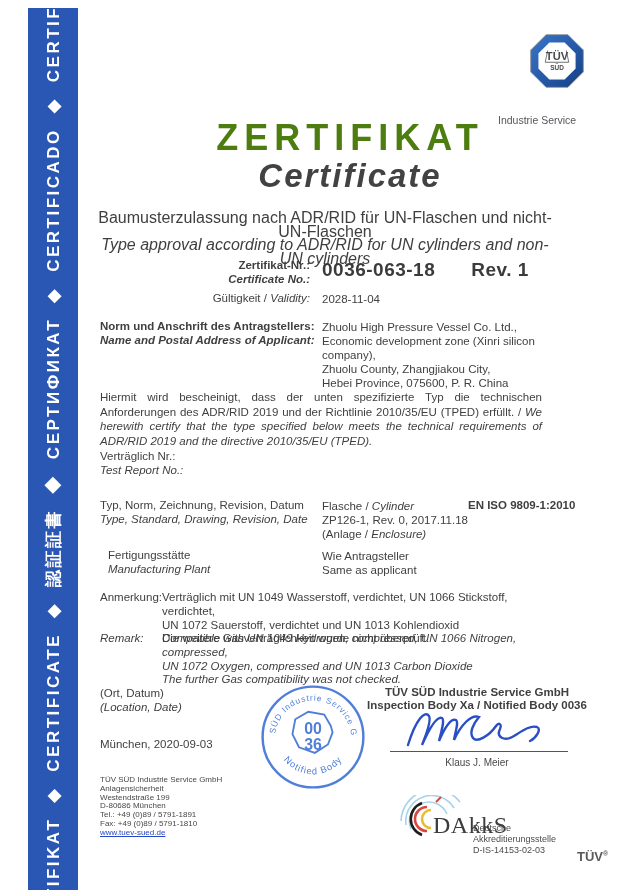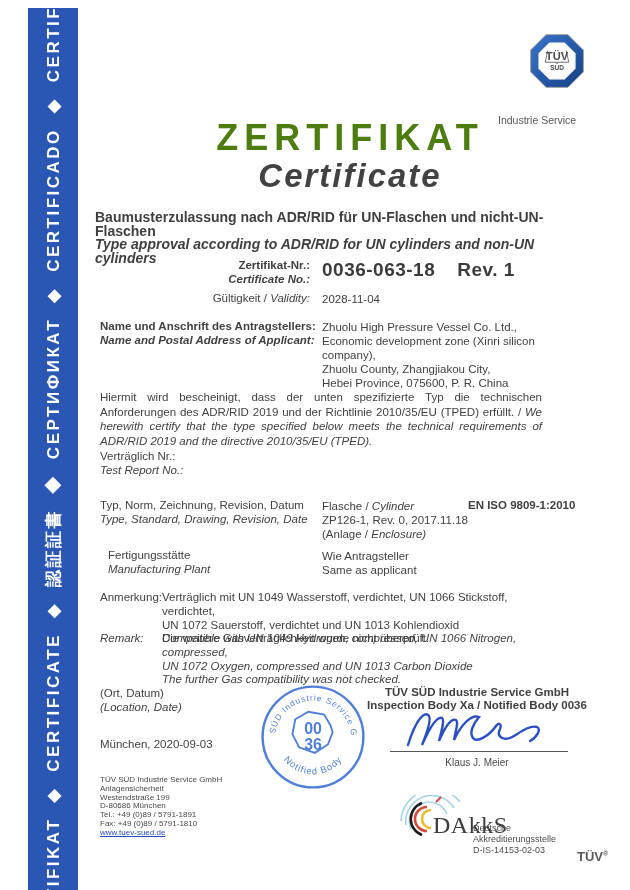--- a/index.html
+++ b/index.html
@@ -17,29 +17,29 @@
     display:flex;align-items:center;justify-content:center;
     color:#ffffff;font-weight:bold;font-size:17px;letter-spacing:2.5px;word-spacing:8px;
     white-space:nowrap;
   }
   
   .logo-svg{left:526px;top:30px;}
   .logo-caption{left:498px;top:114px;width:120px;text-align:left;font-size:10.5px;color:#54565a;}
   
   .title-de{left:120px;top:117px;width:460px;text-align:center;font-size:36px;font-weight:bold;letter-spacing:6px;color:#4d7c0f;}
   .title-en{left:120px;top:157px;width:460px;text-align:center;font-size:33px;font-weight:bold;font-style:italic;letter-spacing:2px;color:#424242;}
-  .subtitle{left:95px;top:211px;width:460px;font-size:14px;font-weight:bold;line-height:13.5px;}
+  .subtitle{left:95px;top:211px;width:460px;text-align:center;font-size:16px;font-weight:normal;line-height:13.5px;}
   .italic{font-style:italic;}
   .bold{font-weight:bold;}
   
   .lbl-right{left:95px;width:215px;text-align:right;font-size:11.5px;line-height:13.5px;}
   .lbl-left{left:100px;width:215px;font-size:11.5px;line-height:13.8px;}
   .val{left:322px;width:245px;font-size:11.5px;line-height:14px;}
   .certno-val{left:322px;top:259px;font-size:19px;font-weight:bold;letter-spacing:0.5px;color:#3b3b3b;white-space:nowrap;}
-  .certno-val .rev{margin-left:22px;}
+  .certno-val .rev{margin-left:36px;}
   .statement{left:100px;top:390px;width:442px;font-size:11.5px;line-height:14.5px;text-align:justify;}
   .standard{left:468px;top:499px;font-size:11.5px;font-weight:bold;white-space:nowrap;}
   .remark-txt{left:162px;width:395px;font-size:11.5px;line-height:13.8px;}
   
   .issue-lbl{left:100px;top:687px;font-size:11.5px;line-height:13.5px;}
   .issue-val{left:100px;top:738px;font-size:11.5px;}
   .stamp-svg{left:257px;top:681px;}
   .approval{left:362px;top:686px;width:230px;text-align:center;font-size:11.5px;font-weight:bold;line-height:13px;}
   .sig-svg{left:398px;top:705px;}
   .sig-line{left:390px;top:751px;width:178px;border-top:1.5px solid #555;height:0;}
@@ -89,21 +89,21 @@
   <div class="abs certno-val">
     <span>0036-063-18</span><span class="rev">Rev. 1</span>
   </div>
 
   <div class="abs lbl-right" style="top:292px;">
     <span>Gültigkeit / </span><span class="italic">Validity:</span>
   </div>
   <div class="abs val" style="top:292px;">2028-11-04</div>
 
   <div class="abs lbl-left bold" style="top:320px;width:222px;">
-    <div>Name und Anschrift des Antragstellers:</div>
+    <div>Norm und Anschrift des Antragstellers:</div>
     <div class="italic">Name and Postal Address of Applicant:</div>
   </div>
   <div class="abs val" style="top:320px;">
     <div>Zhuolu High Pressure Vessel Co. Ltd.,</div>
     <div>Economic development zone (Xinri silicon company),</div>
     <div>Zhuolu County, Zhangjiakou City,</div>
     <div>Hebei Province, 075600, P. R. China</div>
   </div>
 
   <p class="abs statement" style="margin:0;">

